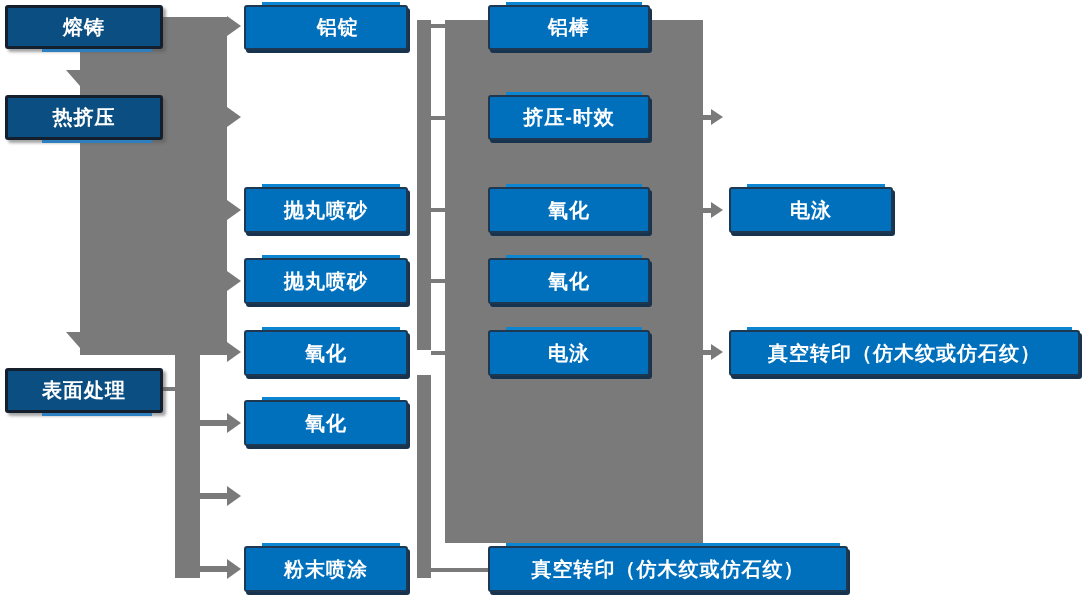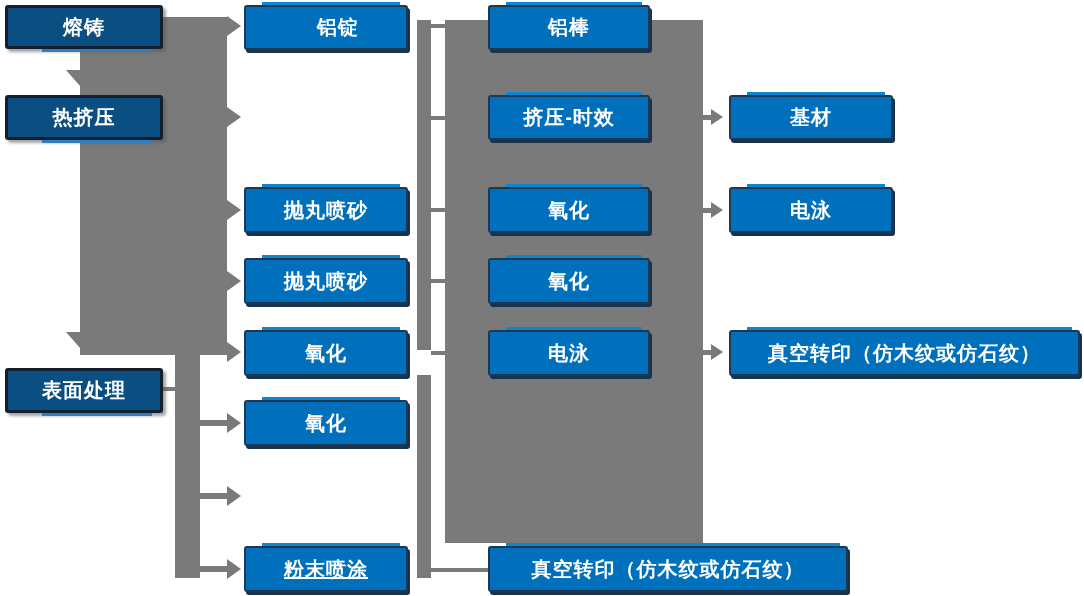--- a/index.html
+++ b/index.html
@@ -87,26 +87,25 @@
 
   <div class="box dark" style="left:5px;top:5px;width:158px;height:44px;">熔铸</div>
   <div class="box dark" style="left:5px;top:368px;width:158px;height:45px;">表面处理</div>
   <div class="box dark" style="left:5px;top:95px;width:158px;height:45px;">热挤压</div>
 
   <div class="box light" style="left:244px;top:5px;width:164px;height:45px;padding-left:24px;">铝锭</div>
   <div class="box light" style="left:244px;top:187px;width:164px;height:46px;">抛丸喷砂</div>
   <div class="box light" style="left:244px;top:258px;width:164px;height:46px;">抛丸喷砂</div>
   <div class="box light" style="left:244px;top:330px;width:164px;height:46px;">氧化</div>
   <div class="box light" style="left:244px;top:400px;width:164px;height:46px;">氧化</div>
-  <div class="box light" style="left:244px;top:546px;width:164px;height:46px;text-decoration:underline;">粉末喷涂</div>
+  <div class="box light" style="left:244px;top:546px;width:164px;height:46px;">粉末喷涂</div>
 
   <div class="box light" style="left:488px;top:5px;width:162px;height:45px;">铝棒</div>
   <div class="box light" style="left:488px;top:95px;width:162px;height:45px;">挤压-时效</div>
   <div class="box light" style="left:488px;top:187px;width:162px;height:46px;">氧化</div>
   <div class="box light" style="left:488px;top:258px;width:162px;height:46px;">氧化</div>
   <div class="box light" style="left:488px;top:330px;width:162px;height:46px;">电泳</div>
   <div class="box light" style="left:488px;top:546px;width:360px;height:46px;">真空转印（仿木纹或仿石纹）</div>
 
-  <div class="box light" style="left:729px;top:95px;width:164px;height:45px;">基材</div>
   <div class="box light" style="left:729px;top:187px;width:164px;height:46px;">电泳</div>
   <div class="box light" style="left:729px;top:330px;width:351px;height:46px;">真空转印（仿木纹或仿石纹）</div>
 
 </div>
 
 </body></html>

